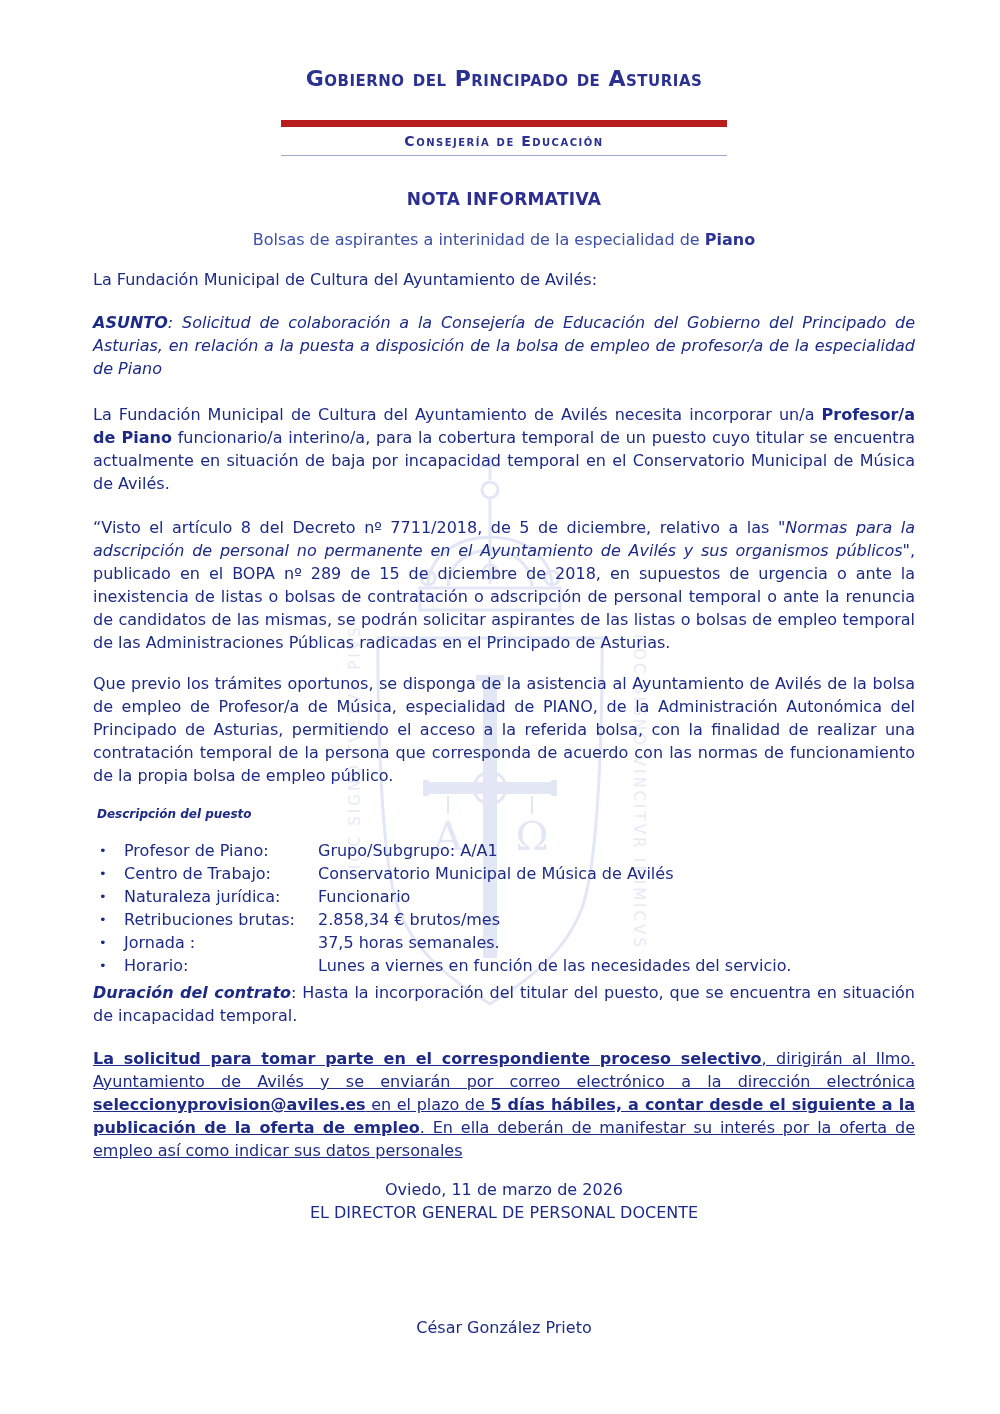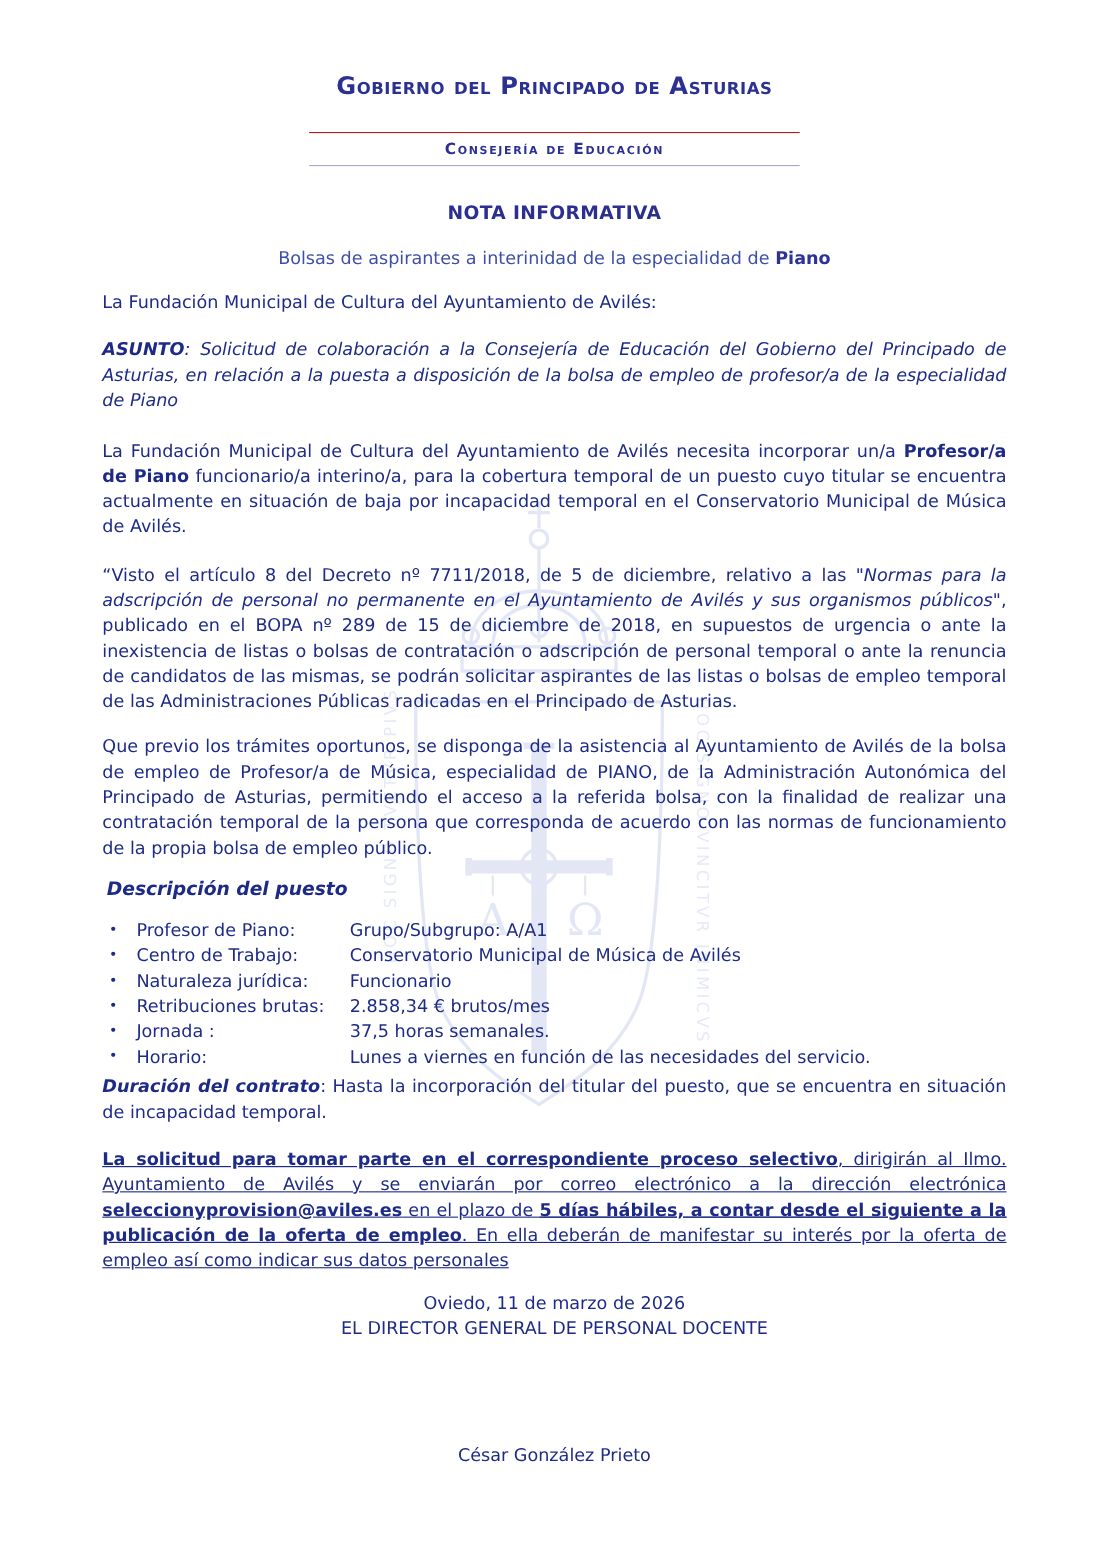--- a/index.html
+++ b/index.html
@@ -22,21 +22,21 @@
   }
   
   .letterhead{width:446px;margin:52px auto 0;text-align:center;}
   .org-title{
     font-size:22px;line-height:30px;font-weight:600;
     font-variant:small-caps;letter-spacing:0.5px;color:#2b3191;
     white-space:nowrap;
   }
   .dept-box{
     margin-top:26px;
-    border-top:1px solid #b91c1c;border-bottom:1px solid #a3a9ce;
+    border-top:7px solid #b91c1c;border-bottom:1px solid #a3a9ce;
     line-height:28px;
   }
   .dept-name{
     font-size:14px;font-weight:600;font-variant:small-caps;
     letter-spacing:1.5px;color:#2b3191;
   }
   
   .doc-title{
     margin-top:32px;text-align:center;
     font-size:17px;line-height:22px;font-weight:bold;color:#2c2f90;
@@ -58,21 +58,21 @@
   .mt-p4{margin-top:18px;}
   .mt-duracion{margin-top:4px;}
   .mt-solicitud{margin-top:20px;text-decoration:underline;}
   .italic{font-style:italic;}
   .bold{font-weight:bold;}
   .bold-italic{font-weight:bold;font-style:italic;}
   .bold-underline{font-weight:bold;text-decoration:underline;}
   
   .section-heading{
     margin-top:4px;padding-left:4px;
-    font-size:17px;line-height:22px;font-weight:bold;font-style:italic;color:#1d2b87;
+    font-size:12px;line-height:22px;font-weight:bold;font-style:italic;color:#1d2b87;
   }
   
   .job-list{margin-top:14px;}
   .job-row{display:flex;font-size:16px;line-height:23px;}
   .job-bullet{width:31px;padding-left:6px;box-sizing:border-box;font-size:13px;}
   .job-label{width:194px;flex:none;}
   .job-value{flex:1;}
   
   .closing{margin-top:14px;text-align:center;font-size:16px;line-height:23px;}
   .signer{margin-top:92px;text-align:center;font-size:16px;line-height:23px;}

